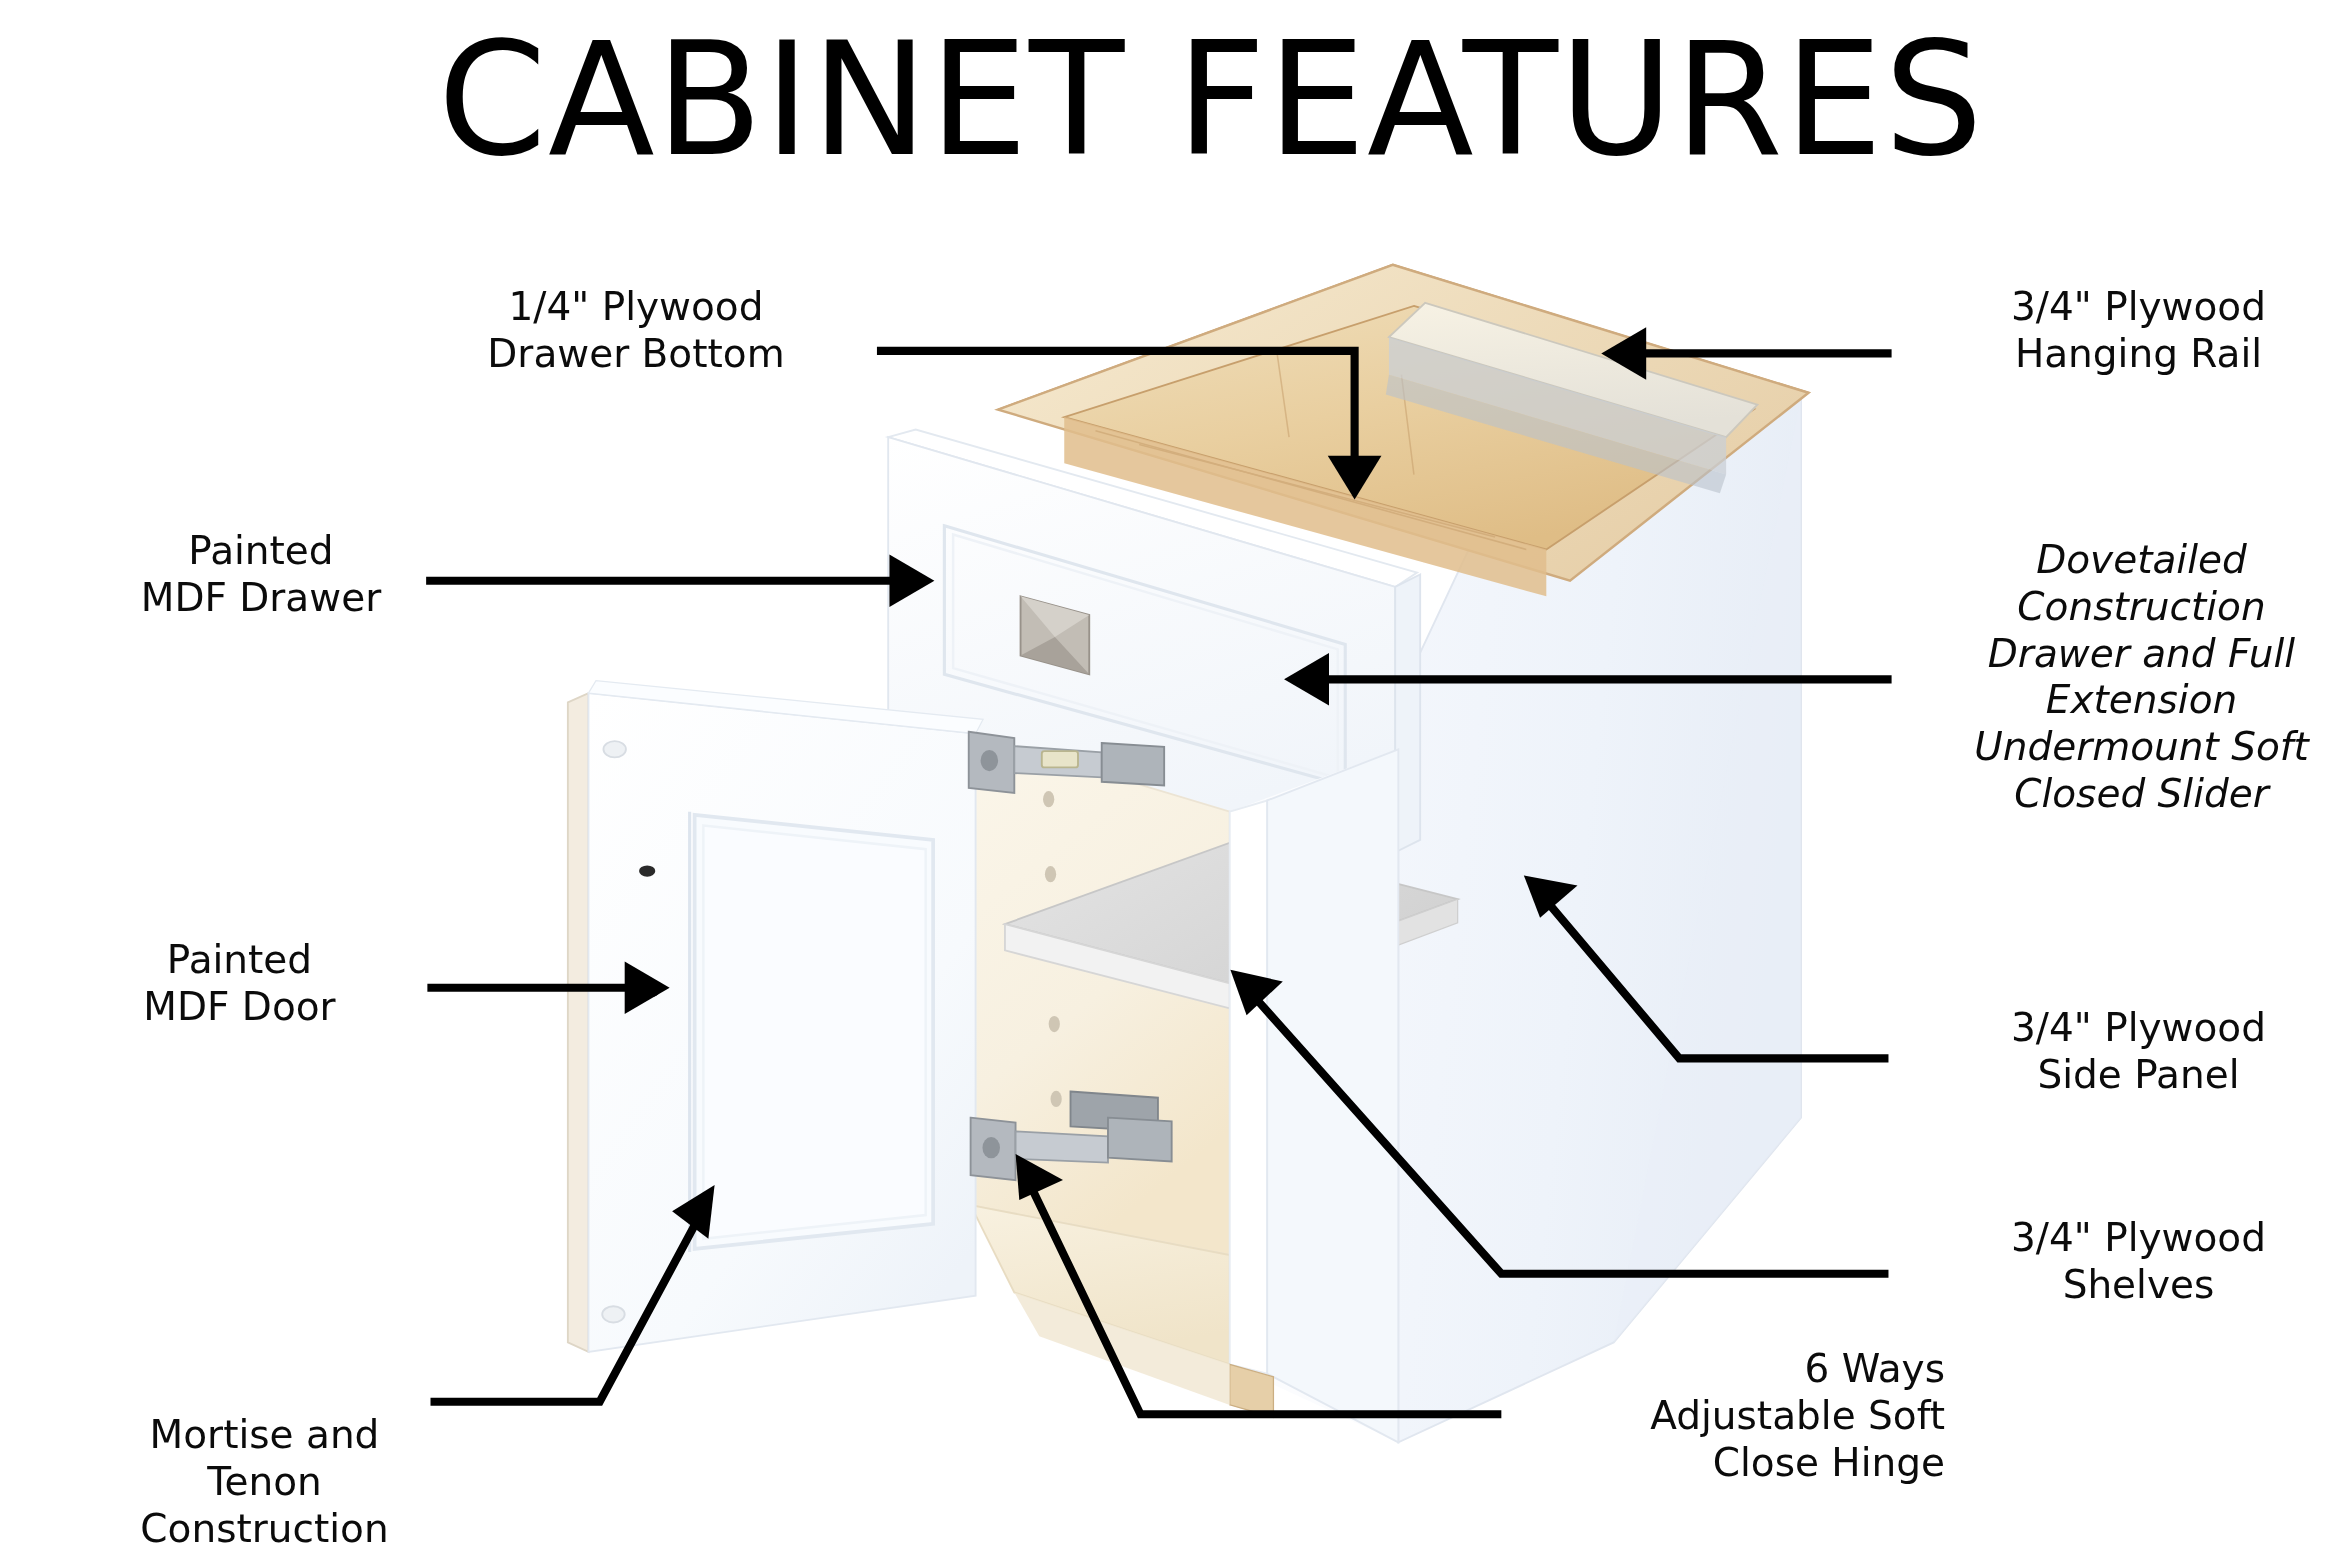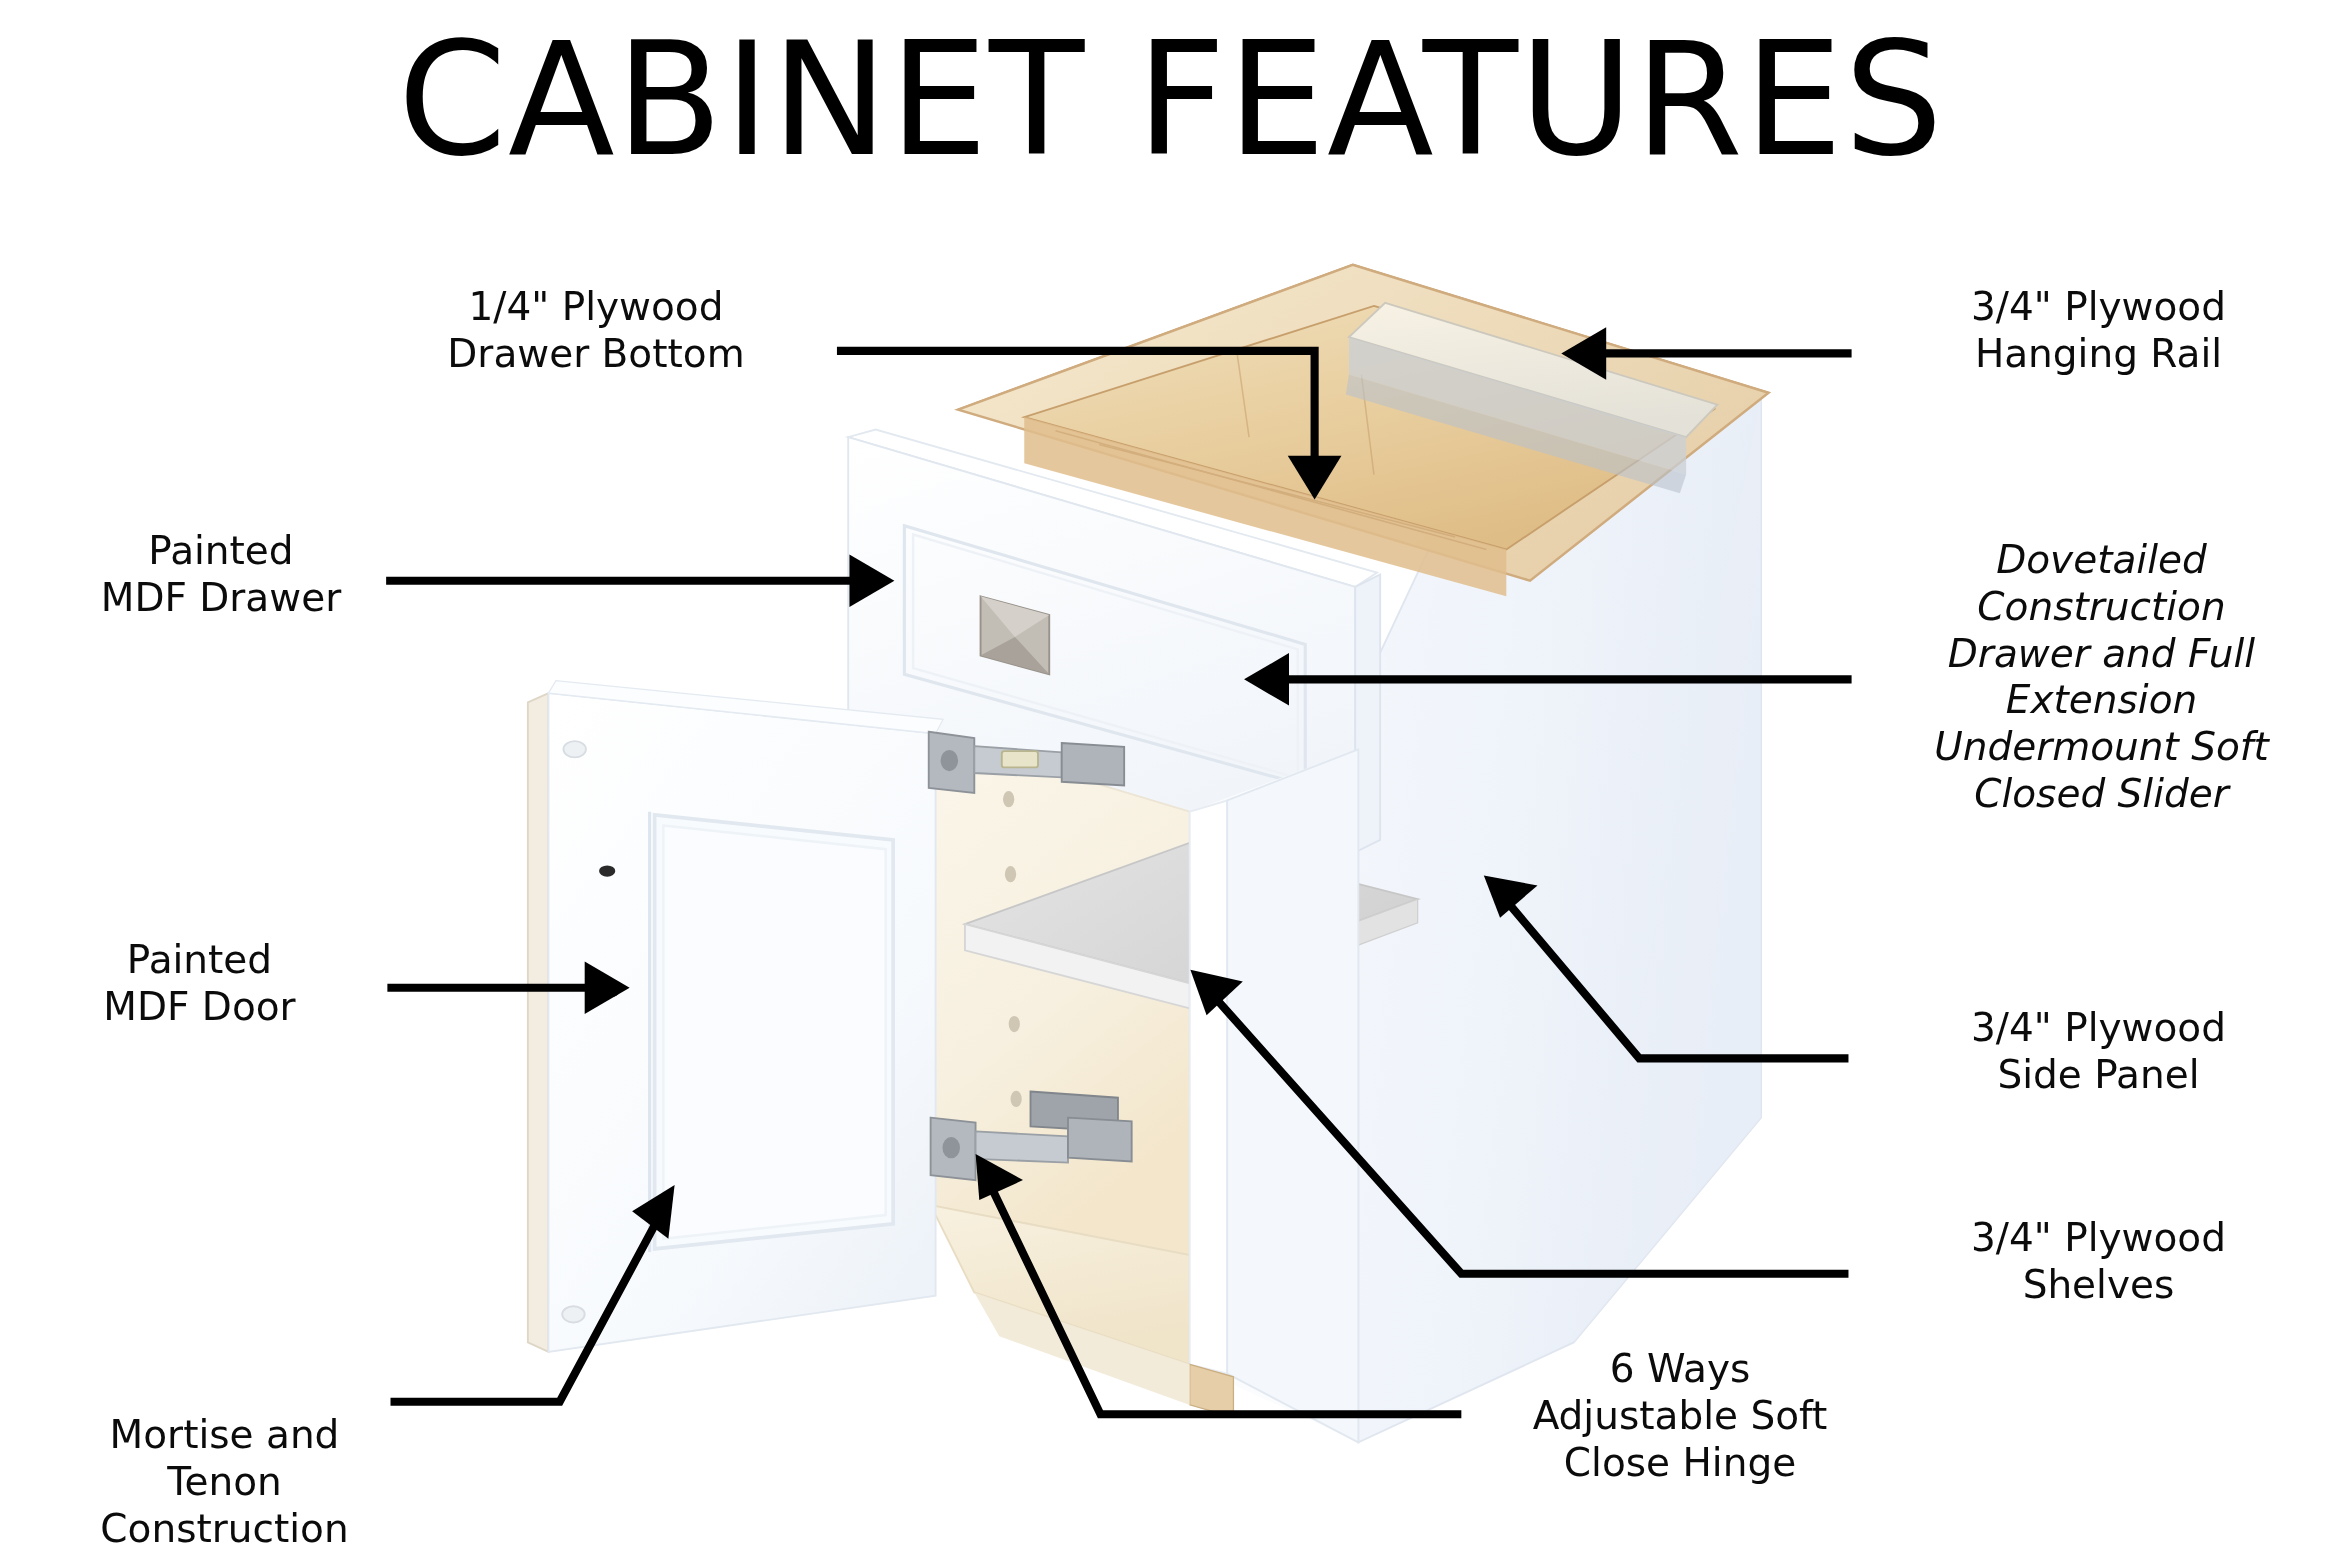--- a/index.html
+++ b/index.html
@@ -1,18 +1,18 @@
 <!DOCTYPE html>
 <html style="font-size:10px"><head>
 <meta charset="utf-8">
 <style>
   html,body{margin:0;padding:0;background:#ffffff;}
   body{width:2342px;height:1561px;position:relative;overflow:hidden;
        font-family:"Liberation Sans","DejaVu Sans",sans-serif;color:#000;}
-  #stage{position:absolute;inset:0;width:2072px;height:1561px;}
+  #stage{position:absolute;inset:0;width:2072px;height:1561px;margin-left:40px;}
 
   .title{
     position:absolute;left:0;top:19px;width:2342px;text-align:center;
     font-size:156px;line-height:1.05;font-weight:400;letter-spacing:1.2px;
     font-family:"DejaVu Sans","Liberation Sans",sans-serif;
     color:#000;white-space:nowrap;
   }
 
   .label{
     position:absolute;text-align:center;font-size:39px;line-height:1.20;
@@ -275,21 +275,21 @@
 
   <div class="label" style="left:37px;top:937px;width:325px;">Painted
 MDF Door</div>
 
   <div class="label" style="left:1861px;top:1005px;width:475px;">3/4" Plywood
 Side Panel</div>
 
   <div class="label" style="left:1861px;top:1215px;width:475px;">3/4" Plywood
 Shelves</div>
 
-  <div class="label" style="left:1455px;top:1346px;width:450px;">6 Ways
+  <div class="label" style="left:1455px;top:1346px;width:450px;text-align:right;">6 Ways
 Adjustable Soft
 Close Hinge</div>
 
   <div class="label" style="left:37px;top:1412px;width:375px;">Mortise and
 Tenon
 Construction</div>
 
 </div>
 
 

